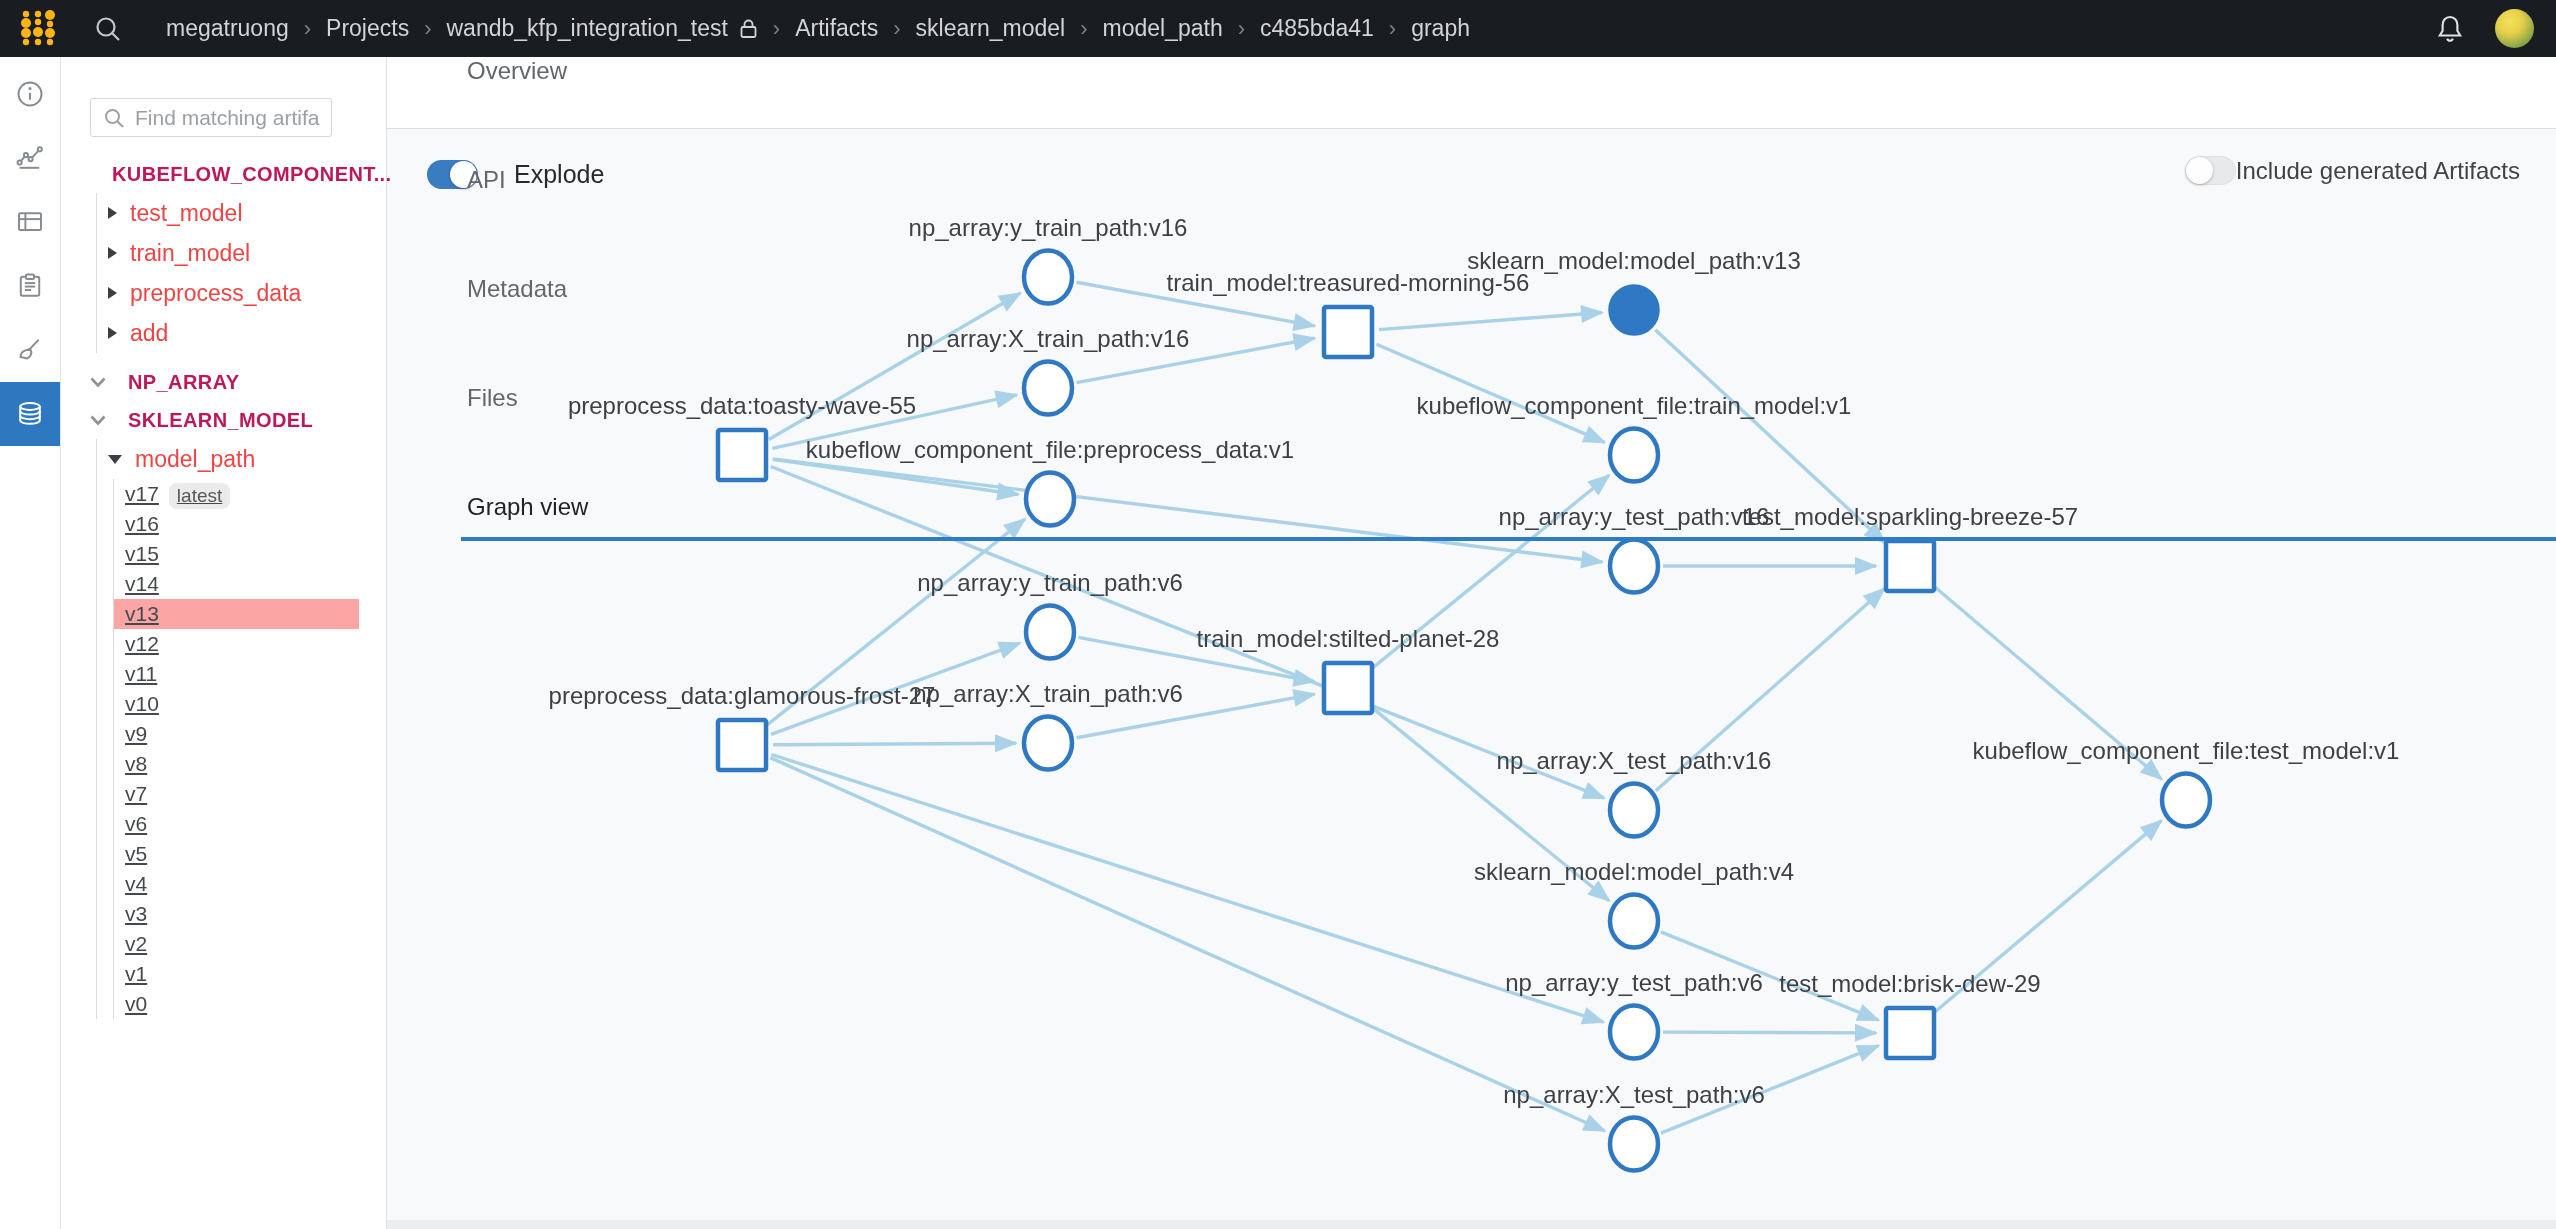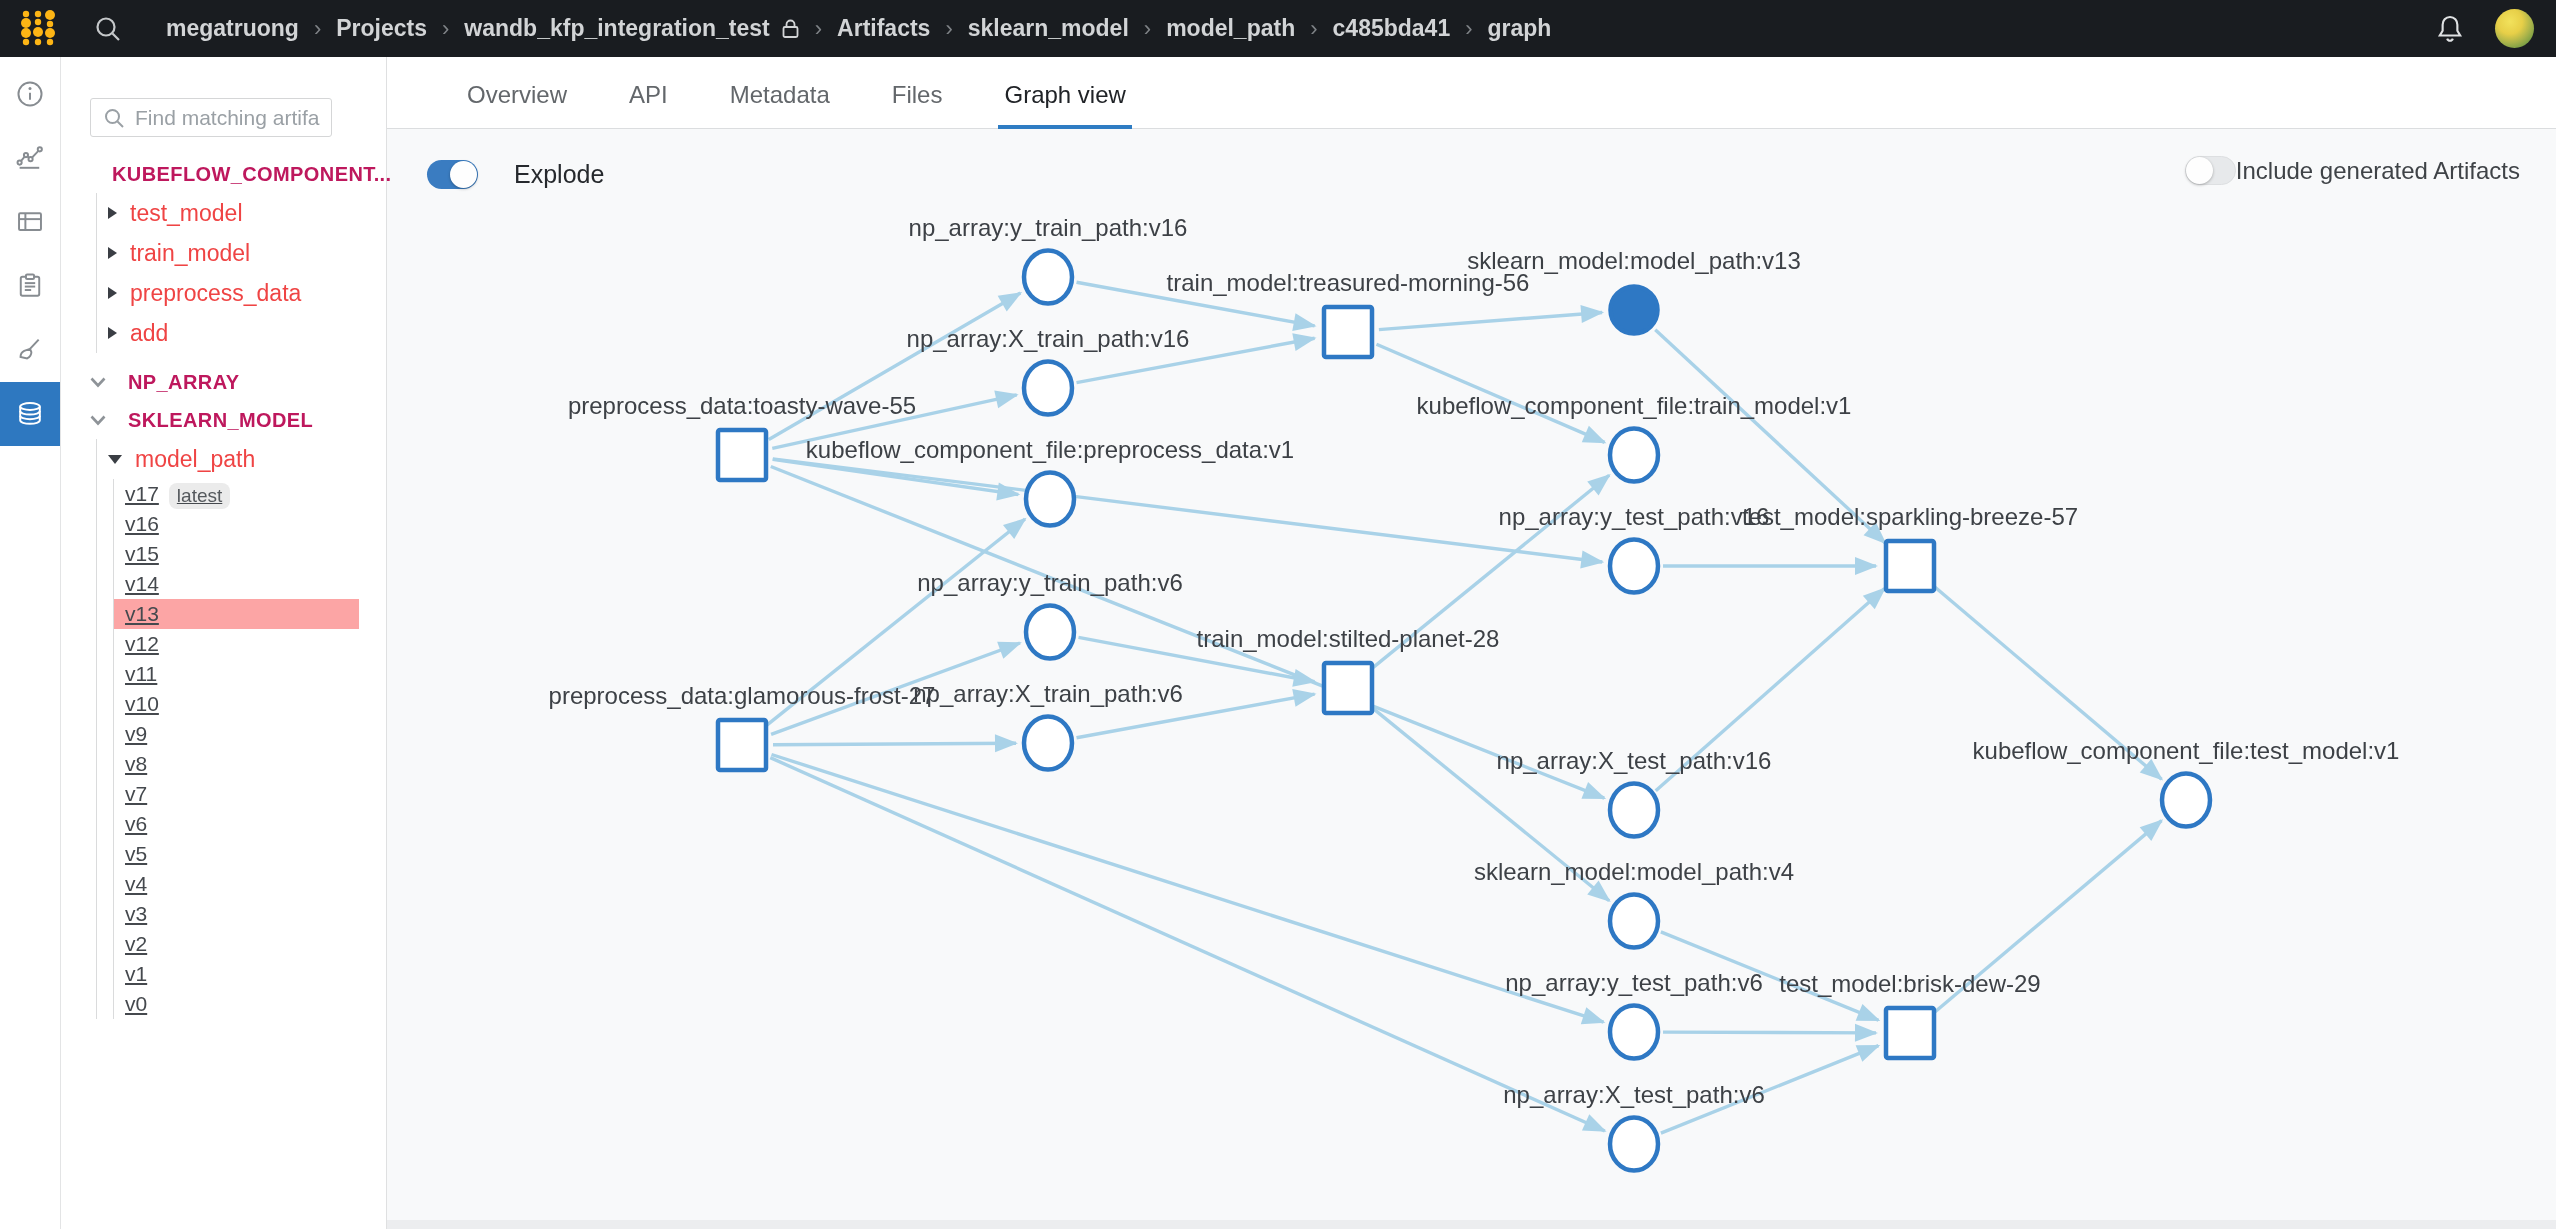--- a/index.html
+++ b/index.html
@@ -6,21 +6,21 @@
   html,body { width:2556px; height:1229px; overflow:hidden; }
   body { position:relative; background:#f8f9fa; font-family:"Liberation Sans", sans-serif; }
 
   
   .topbar { position:absolute; top:0; left:0; right:0; height:57px; background:#191c20;
             display:flex; align-items:center; z-index:10; }
   .logo { margin-left:16px; display:flex; align-items:center; cursor:pointer; }
   .tb-search { margin-left:30px; display:flex; align-items:center; cursor:pointer; }
   .crumbs { margin-left:42px; display:flex; align-items:center; gap:15px;
             font-size:23px; color:#d2d4d6; white-space:nowrap; }
-  .crumb { cursor:pointer;font-weight:bold; }
+  .crumb { cursor:pointer; }
   .crumb-sep { color:#7e8286; font-size:22px; }
   .lock { display:flex; align-items:center; margin-left:-4px; }
   .tb-right { margin-left:auto; margin-right:22px; display:flex; align-items:center; gap:28px; }
   .avatar { width:39px; height:39px; border-radius:50%;
             background:radial-gradient(circle at 38% 32%, #f2e25c 0%, #e7cf48 35%, #a9b34a 60%, #6f9a43 82%, #54833a 100%);
             cursor:pointer; }
 
   
   .rail { position:absolute; top:57px; left:0; bottom:0; width:61px; background:#fff;
           border-right:1px solid #e3e4e5; z-index:9; padding-top:5px; }
@@ -49,22 +49,22 @@
               border-top:9px solid #3a3e44; border-bottom:none; }
   .versions { margin-left:16px; border-left:1px solid #dadbdc; width:246px; }
   .version-row { height:30px; line-height:30px; padding-left:11px; font-size:21px;
                  color:#45494e; cursor:pointer; display:flex; align-items:flex-end; gap:10px;text-decoration:underline; }
   .version-row.selected { background:#fca5a5; }
   .badge { background:#ebebeb; border-radius:8px; padding:0 8px; font-size:19px; height:26px;
            line-height:26px; color:#55595d; }
 
   
   .content-top { position:absolute; top:57px; left:387px; right:0; height:72px; background:#fff;
-                 border-bottom:1px solid #dbdddf; display:flex; align-items:flex-end;
-                 padding-left:80px; gap:62px; z-index:7; }
+                 border-bottom:1px solid #dbdddf; display:flex; 
+                 padding-left:80px; gap:62px; z-index:7;flex-direction:column; }
   .tab { font-size:24px; color:#63676b; padding-bottom:19px; position:relative; cursor:pointer; }
   .tab.active { color:#202327; }
   .tab.active::after { content:""; position:absolute; left:-6px; right:-6px; bottom:-1px;
                        height:4px; background:#2e7cc3; }
 
   
   .toggle { width:51px; height:29px; border-radius:15px; position:relative; cursor:pointer; flex:0 0 auto; }
   .toggle .knob { position:absolute; top:1px; width:27px; height:27px; border-radius:50%;
                   background:#fefefe; box-shadow:0 1px 3px rgba(0,0,0,.28); }
   .toggle.on { background:#3a7cc1; }

